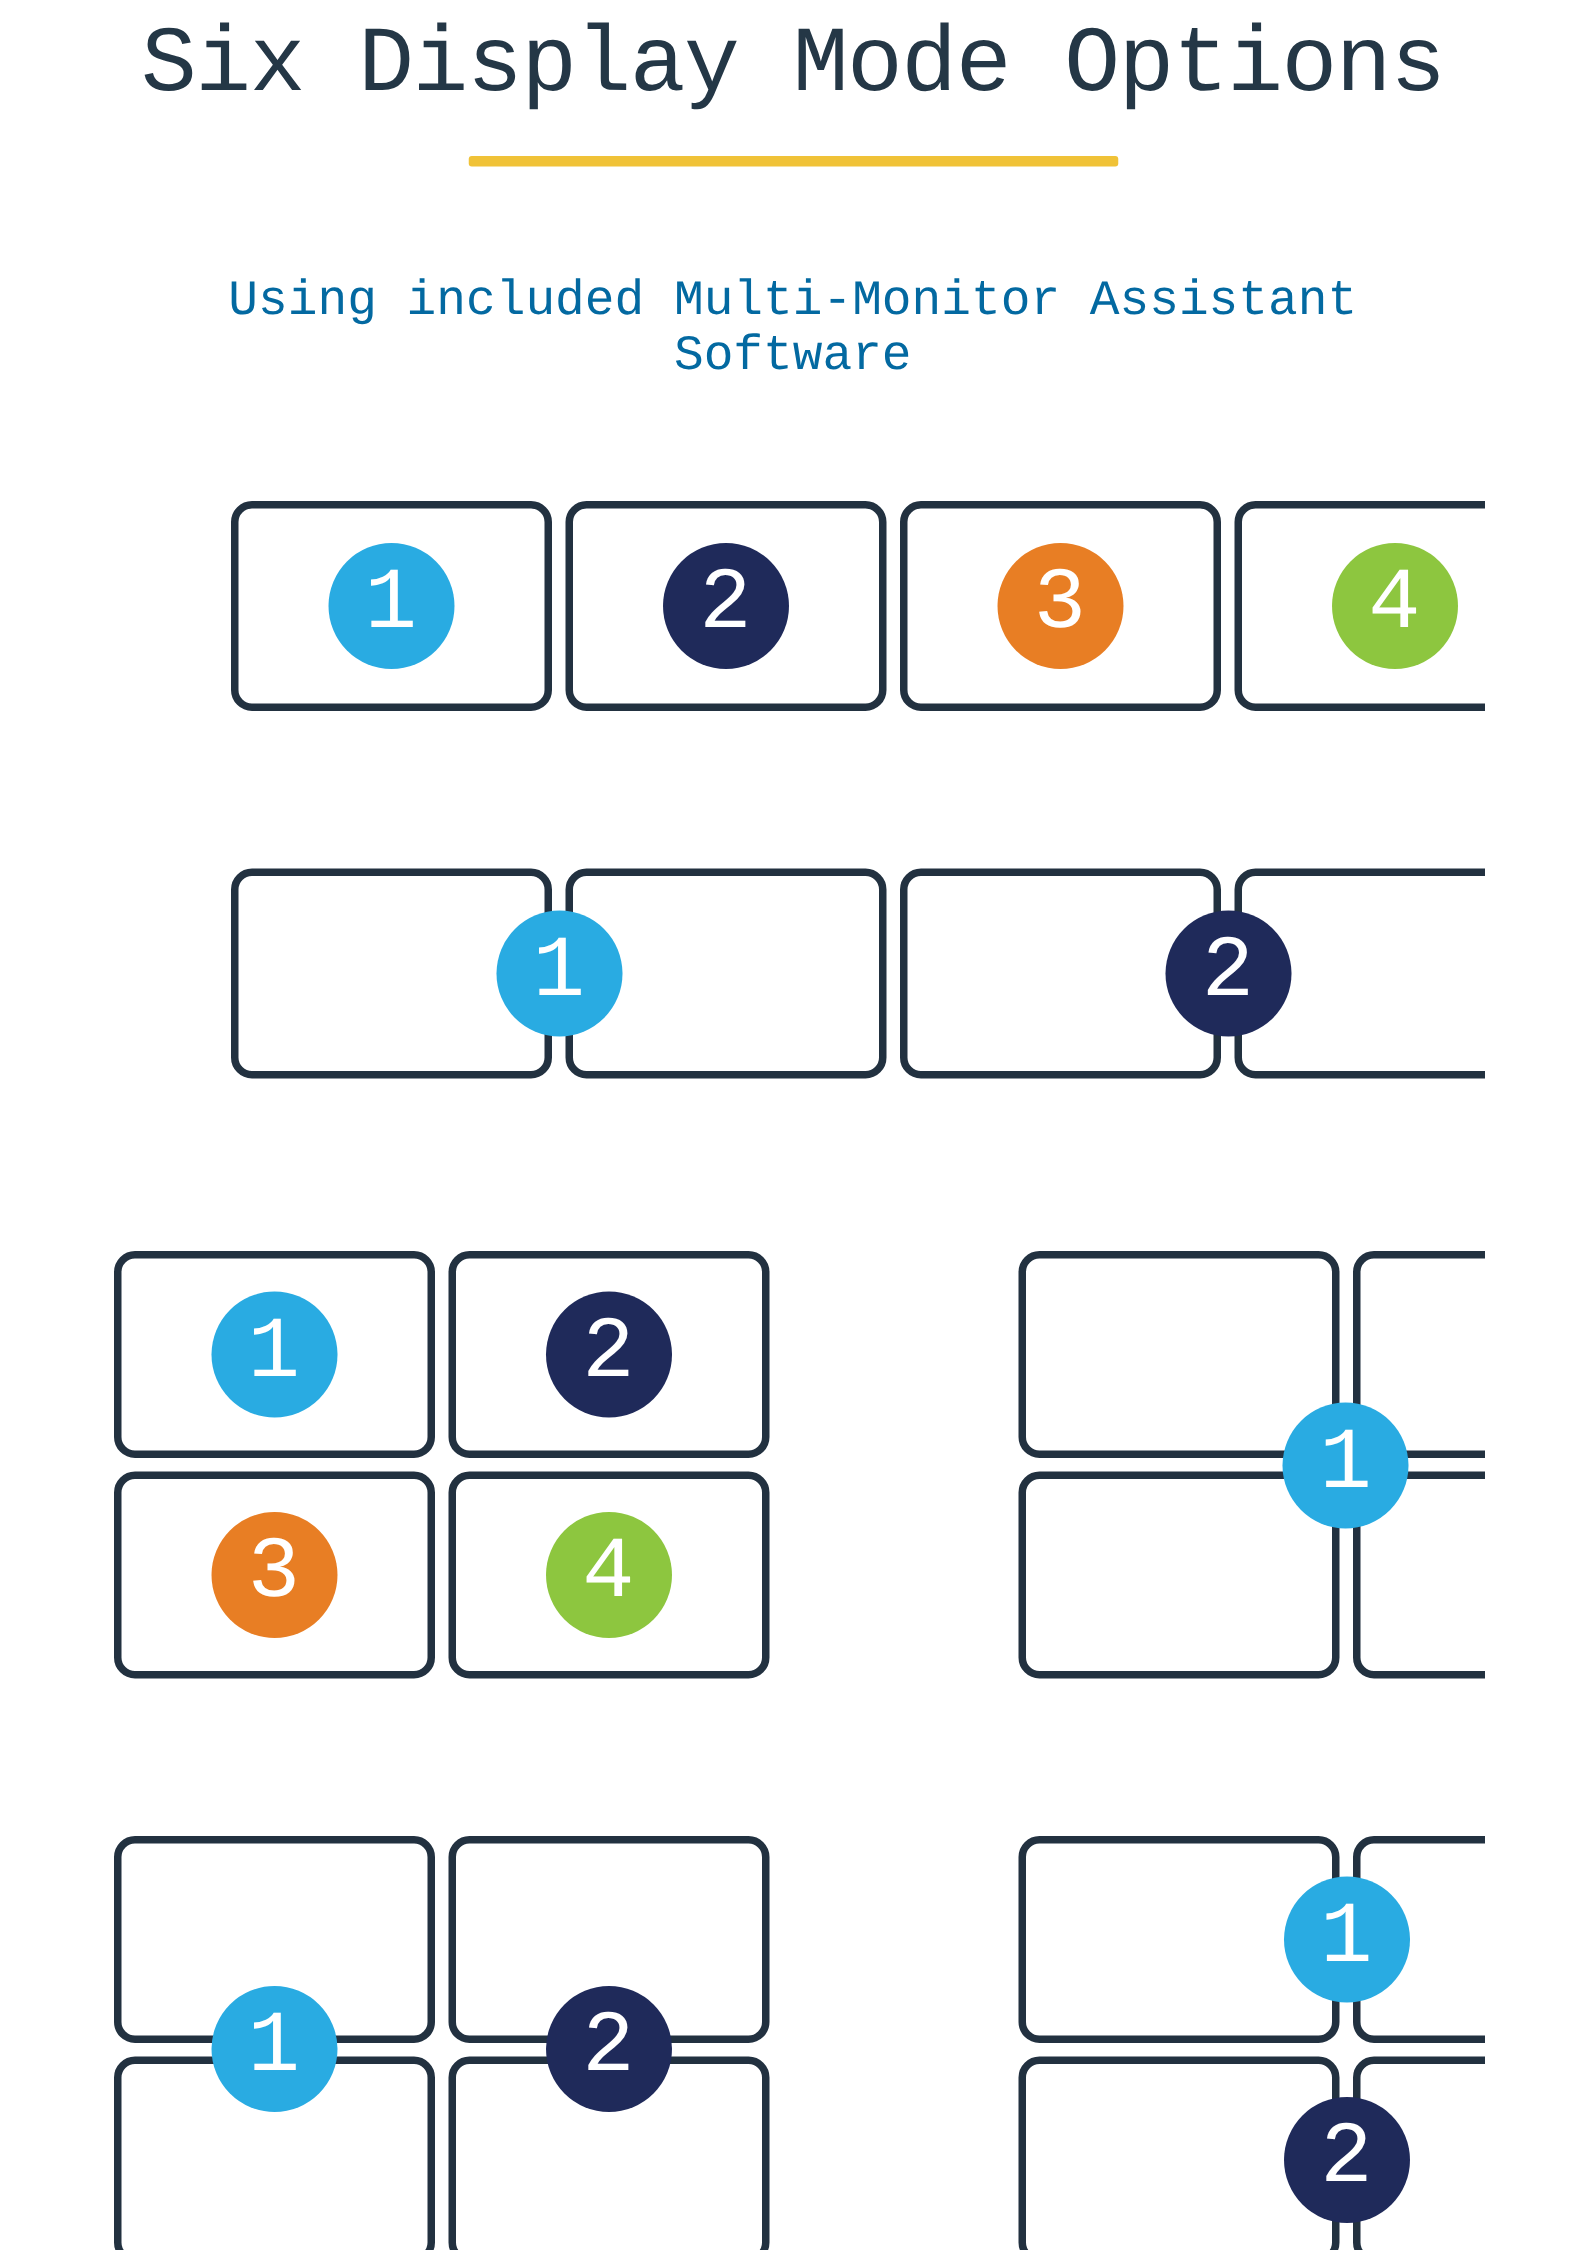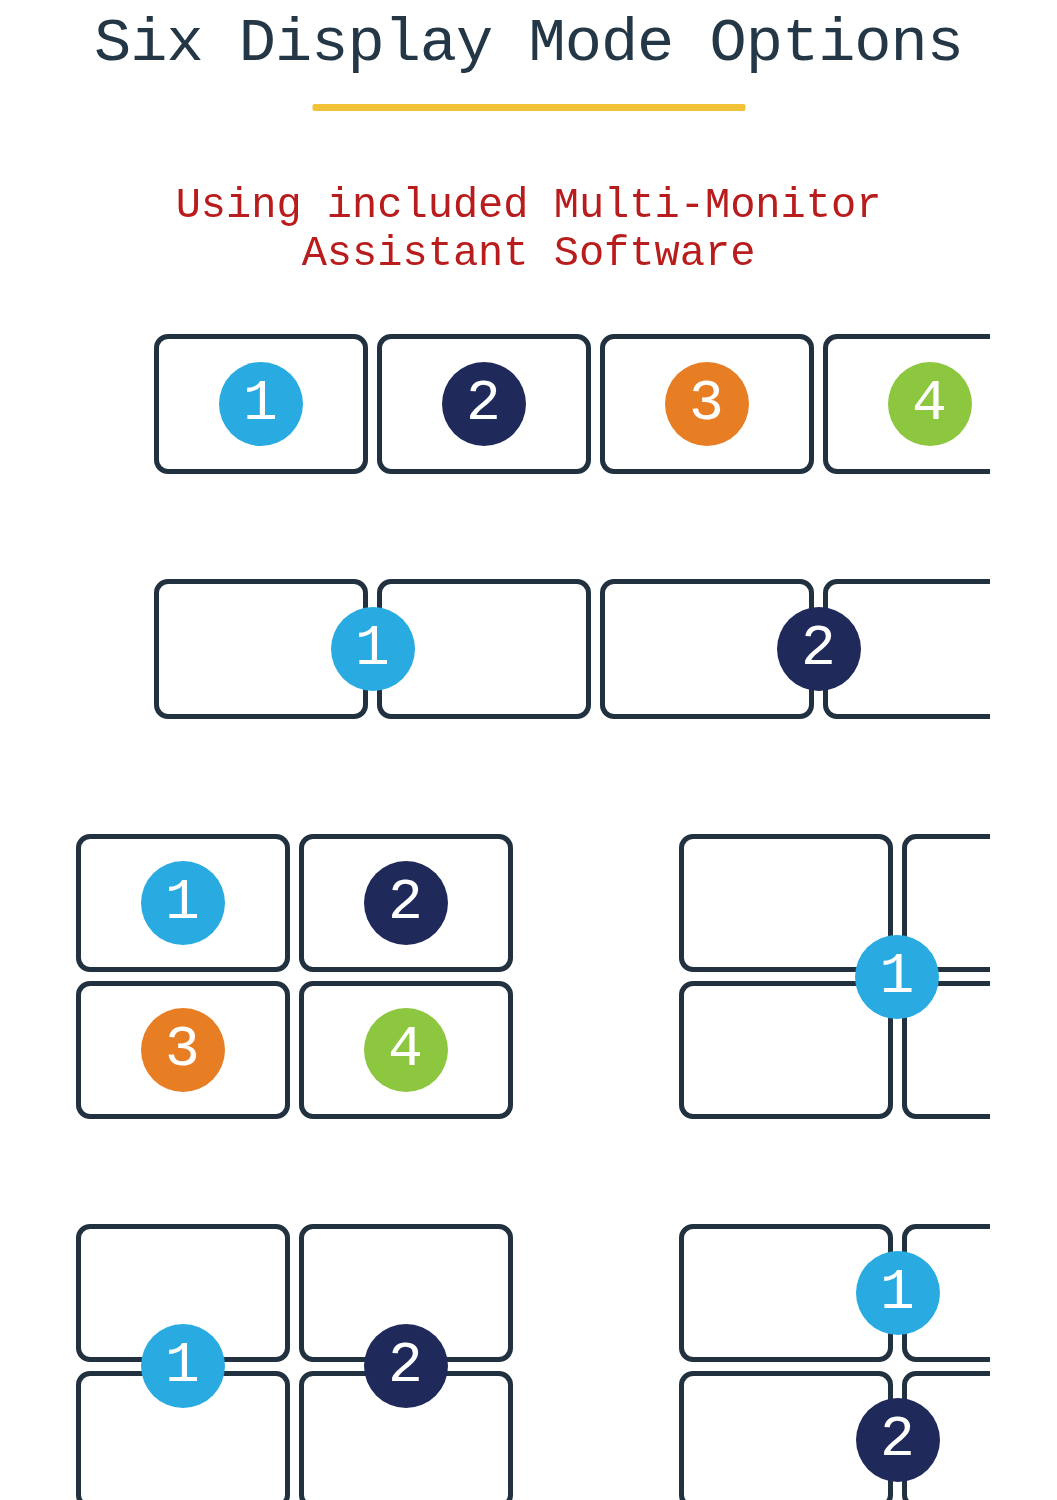--- a/index.html
+++ b/index.html
@@ -19,22 +19,22 @@
     color:#243746;
   }
   .underline{
     position:absolute;top:92px;left:50%;transform:translateX(-50%);
     width:433px;height:7px;border-radius:2px;
     background:#F0C237;
   }
   .subtitle{
     position:absolute;top:170px;left:0;width:100%;
     text-align:center;
-    font-size:42px;font-weight:300;
-    color:#b91c1c;
+    font-size:33px;font-weight:300;
+    color:#0369a1;
   }
   
   .monitor{
     box-sizing:border-box;
     border:5px solid #223140;
     border-radius:14px;
     background:#ffffff;
     display:flex;align-items:center;justify-content:center;
   }
   .strip{

